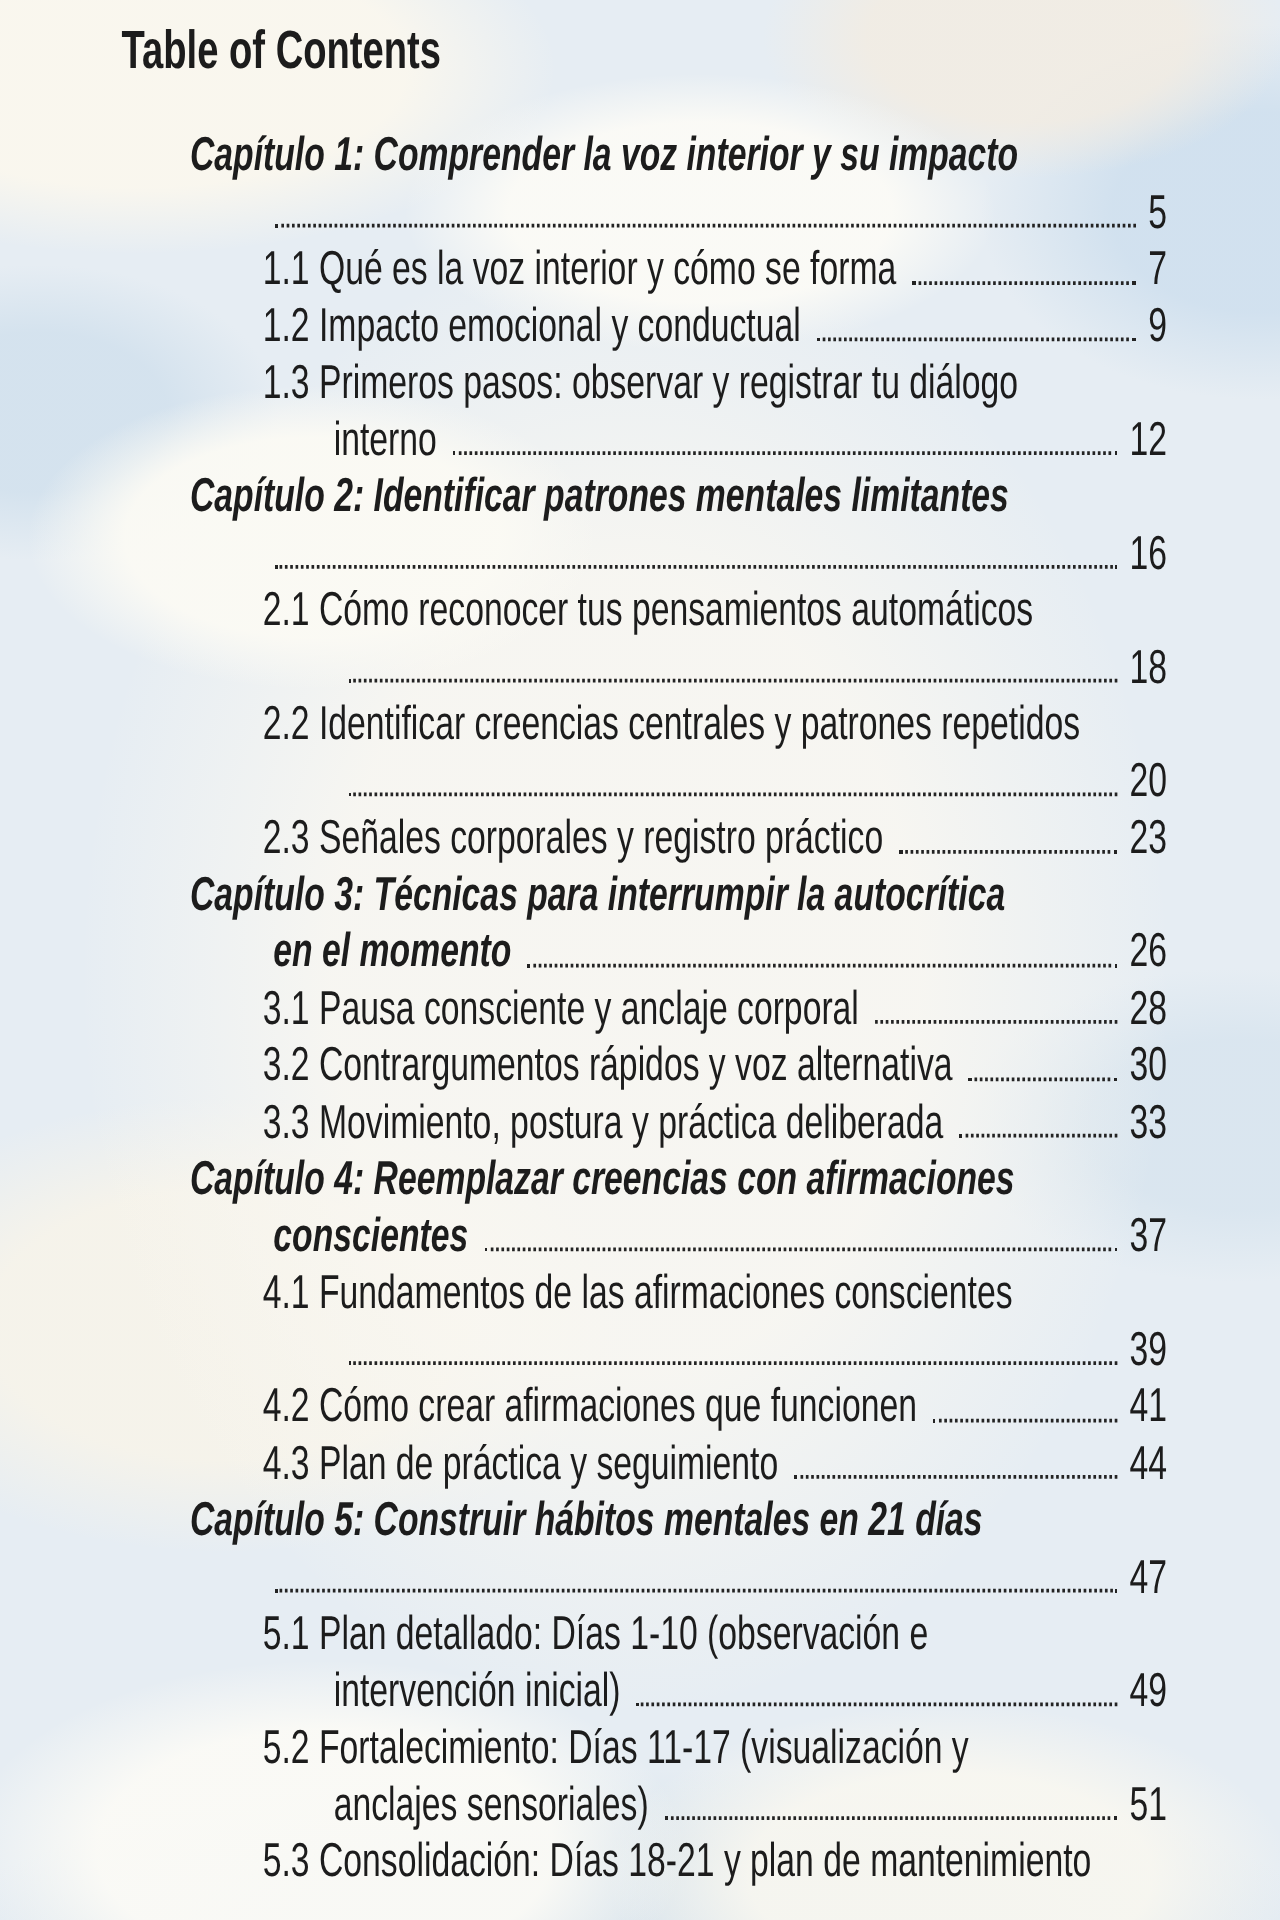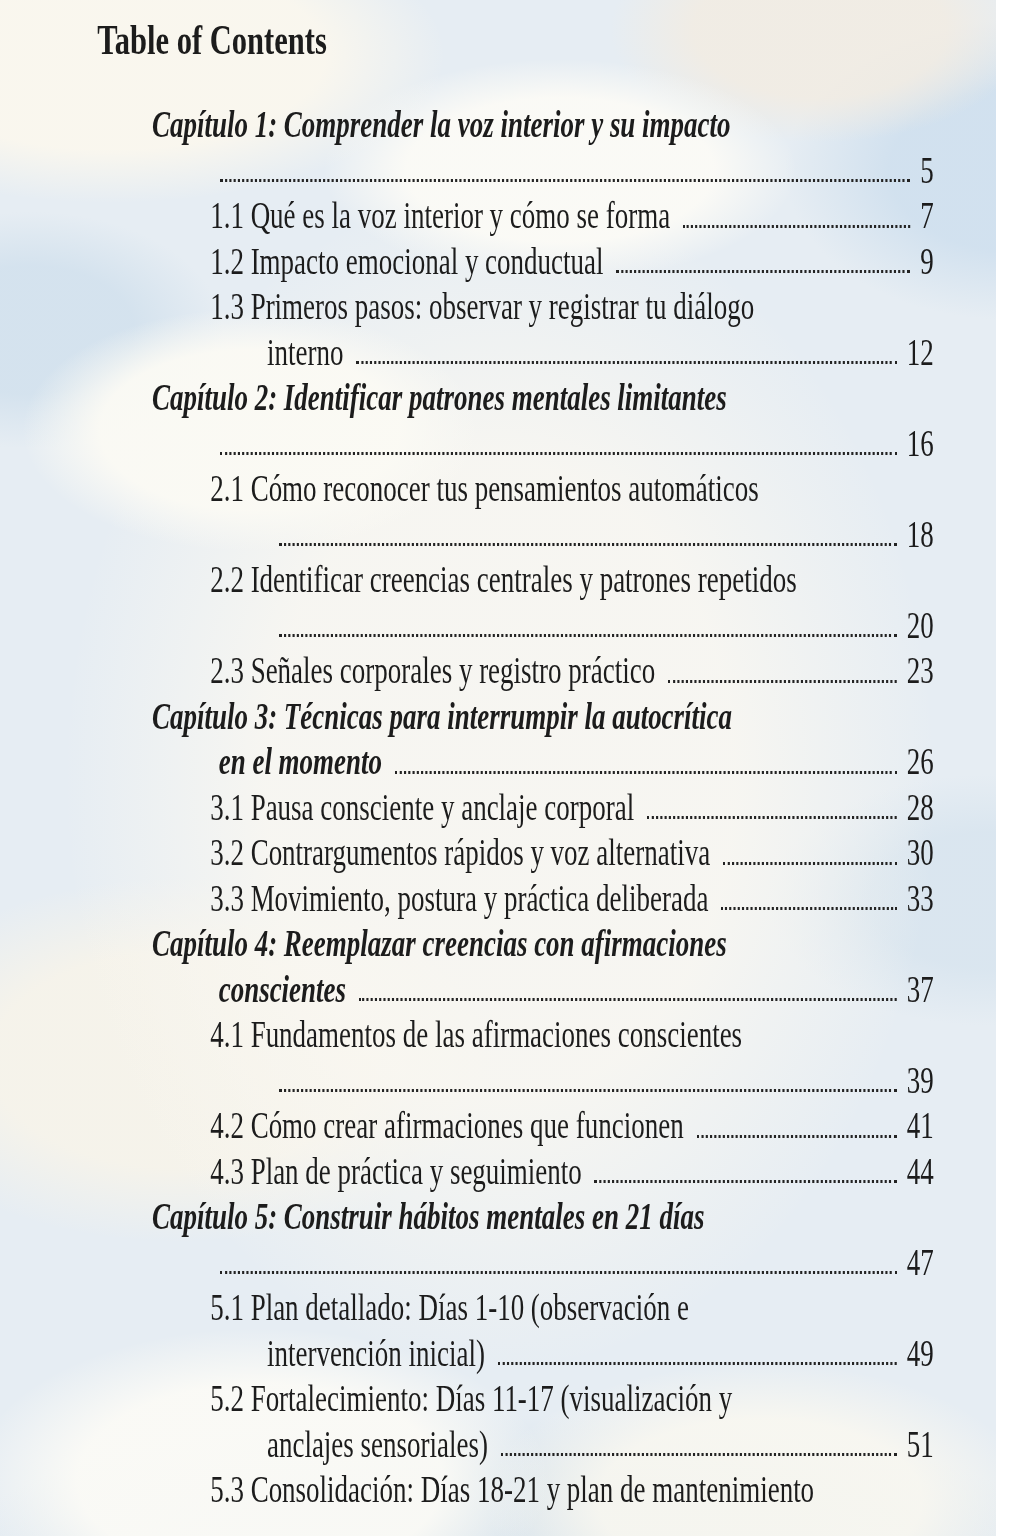--- a/index.html
+++ b/index.html
@@ -1,36 +1,35 @@
 <!DOCTYPE html>
 <html><head>
 <meta charset="utf-8">
 <style>
   html,body{margin:0;padding:0;}
   .page{
     position:relative;
-    width:948px;height:1536px;
+    width:1024px;height:1536px;
     overflow:hidden;
-    font-family:Liberation Serif, serif;
+    font-family:Liberation Sans, sans-serif;
     color:#1c1c1c;
     background-color:#e6edf3;
     background-image:
       radial-gradient(ellipse 430px 190px at 110px 55px,  rgba(250,247,238,0.95) 50%, rgba(250,247,238,0) 78%),
       radial-gradient(ellipse 320px 150px at 560px 170px, rgba(252,251,246,0.92) 48%, rgba(252,251,246,0) 74%),
       radial-gradient(ellipse 300px 160px at 250px 430px, rgba(251,250,244,0.95) 50%, rgba(251,250,244,0) 76%),
       radial-gradient(ellipse 560px 760px at 500px 780px, rgba(249,247,241,0.88) 42%, rgba(249,247,241,0) 78%),
       radial-gradient(ellipse 420px 240px at 180px 1060px, rgba(248,244,233,0.85) 45%, rgba(248,244,233,0) 76%),
       radial-gradient(ellipse 380px 200px at 260px 1480px, rgba(252,251,246,0.9) 48%, rgba(252,251,246,0) 76%),
       radial-gradient(ellipse 360px 180px at 760px 1500px, rgba(250,248,240,0.85) 45%, rgba(250,248,240,0) 76%),
       radial-gradient(ellipse 280px 150px at 820px 30px,  rgba(243,236,225,0.8) 45%, rgba(243,236,225,0) 75%),
       radial-gradient(ellipse 300px 200px at 1010px 170px, rgba(206,223,238,0.85) 40%, rgba(206,223,238,0) 75%),
       radial-gradient(ellipse 260px 160px at 30px 330px,  rgba(205,222,236,0.7) 40%, rgba(205,222,236,0) 74%),
       radial-gradient(ellipse 300px 170px at 990px 900px, rgba(210,225,237,0.6) 40%, rgba(210,225,237,0) 74%),
       radial-gradient(ellipse 700px 160px at 512px 1540px, rgba(214,226,235,0.8) 40%, rgba(214,226,235,0) 78%);
-    padding-left: 48px;
   }
   
   .content{
     position:absolute;top:0;left:0;
     width:1442px;
     transform:scaleX(0.71);
     transform-origin:top left;
   }
   .title{
     margin:14px 0 0 137px;

